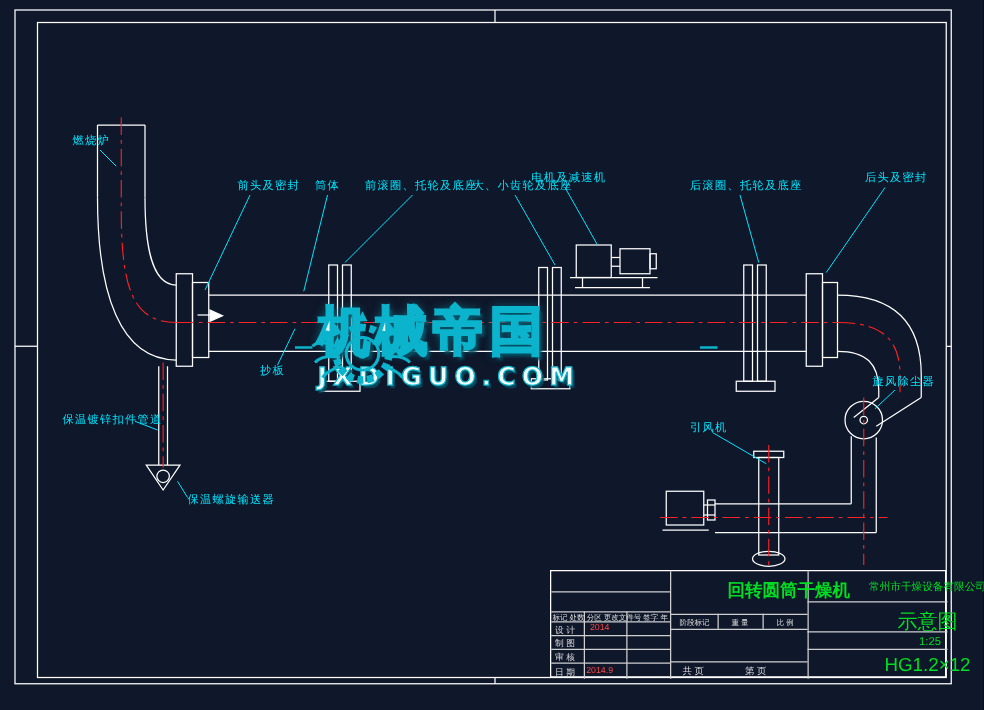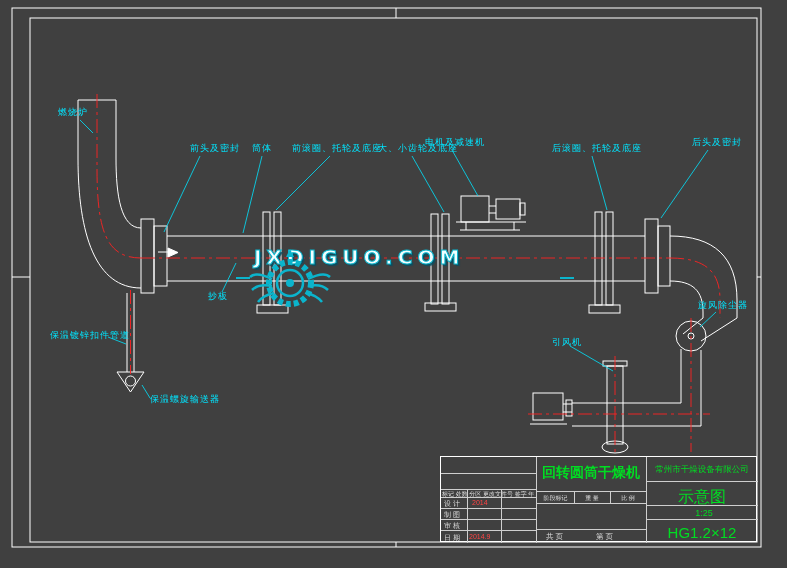--- a/index.html
+++ b/index.html
@@ -1,37 +1,37 @@
 <!DOCTYPE html>
 <html><head>
 <meta charset="utf-8">
 <style>
   html,body{margin:0;padding:0;background:#000;}
-  .stage{position:relative;width:787px;height:568px;background:#404040;overflow:hidden;
+  .stage{position:relative;width:787px;height:568px;background:#0f172a;overflow:hidden;
          font-family:"DejaVu Sans",sans-serif;}
   svg{position:absolute;left:0;top:0;}
   .lbl{position:absolute;color:#00e5ff;font-size:9px;line-height:10px;white-space:nowrap;
        letter-spacing:1px;font-family:sans-serif;}
   
   .watermark{position:absolute;left:248px;top:243px;display:flex;align-items:center;z-index:5;}
   .wm-text{margin-left:6px;}
   .wm-title{font-size:42px;font-weight:bold;color:#eafcff;letter-spacing:4px;line-height:44px;
             -webkit-text-stroke:2px #0bb4cc;text-shadow:3px 3px 2px rgba(6,80,100,.9),0 0 8px rgba(11,180,204,.6);
             font-family:sans-serif;}
   .wm-sub{font-size:20px;font-weight:800;color:#f2ffff;letter-spacing:5px;margin-top:2px;
           -webkit-text-stroke:1px #0bb4cc;text-shadow:2px 2px 1px rgba(6,80,100,.9);
           font-family:"DejaVu Sans",sans-serif;}
   .wm-dash{position:absolute;width:14px;height:2px;background:#0bb4cc;}
   
   .titleblock{position:absolute;left:440px;top:456px;width:317px;height:86px;
               border:1px solid #fff;box-sizing:border-box;}
   .hl{position:absolute;height:1px;background:#cfcfcf;}
   .vl{position:absolute;width:1px;background:#cfcfcf;}
   .tbt{position:absolute;color:#ddd;white-space:nowrap;font-family:sans-serif;text-align:center;}
-  .green{color:#00dd22;}
+  .green{color:#00dd22;padding-left:40px;}
   .red{color:#ff4444;}
   .ctr{text-align:center;}
 </style>
 </head>
 <body>
 
 <div class="stage">
 
   <svg width="787" height="568" viewBox="0 0 787 568">
 
@@ -161,20 +161,21 @@
       <g stroke="#0bb4cc" fill="none">
         <circle cx="42" cy="40" r="21" stroke-width="6" stroke-dasharray="5 3"></circle>
         <circle cx="42" cy="40" r="13" stroke-width="2.5"></circle>
         <circle cx="42" cy="40" r="4" fill="#0bb4cc" stroke="none"></circle>
         <path d="M24,36 C12,30 6,30 2,34 M24,43 C14,41 8,43 4,47 M26,50 C17,52 13,55 10,59" stroke-width="2.5"></path>
         <path d="M60,36 C72,30 78,30 82,34 M60,43 C70,41 76,43 80,47 M58,50 C67,52 71,55 74,59" stroke-width="2.5"></path>
         <path d="M42,6 L46,14 L38,14 Z" fill="#0bb4cc" stroke="none"></path>
       </g>
     </svg>
     <div class="wm-text">
+      <div class="wm-title">机械帝国</div>
       <div class="wm-sub">JXDIGUO.COM</div>
     </div>
   </div>
 
   <div class="titleblock">
 
     <div class="vl" style="left:95px;top:0;height:86px"></div>
     <div class="vl" style="left:205px;top:0;height:86px"></div>
     <div class="hl" style="left:0;top:16px;width:95px"></div>
     <div class="hl" style="left:0;top:32px;width:95px"></div>

